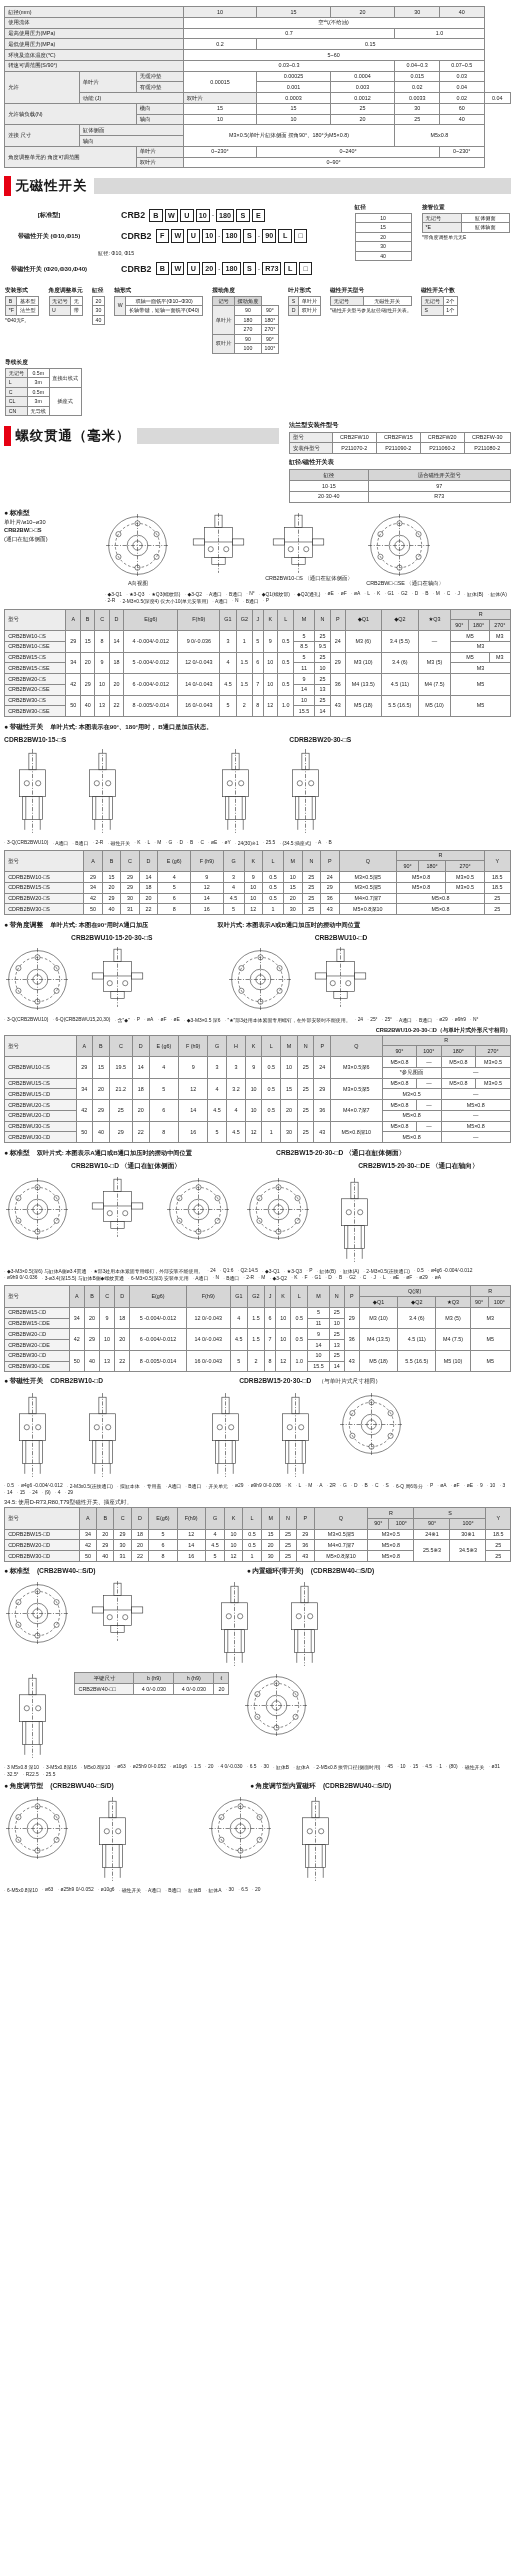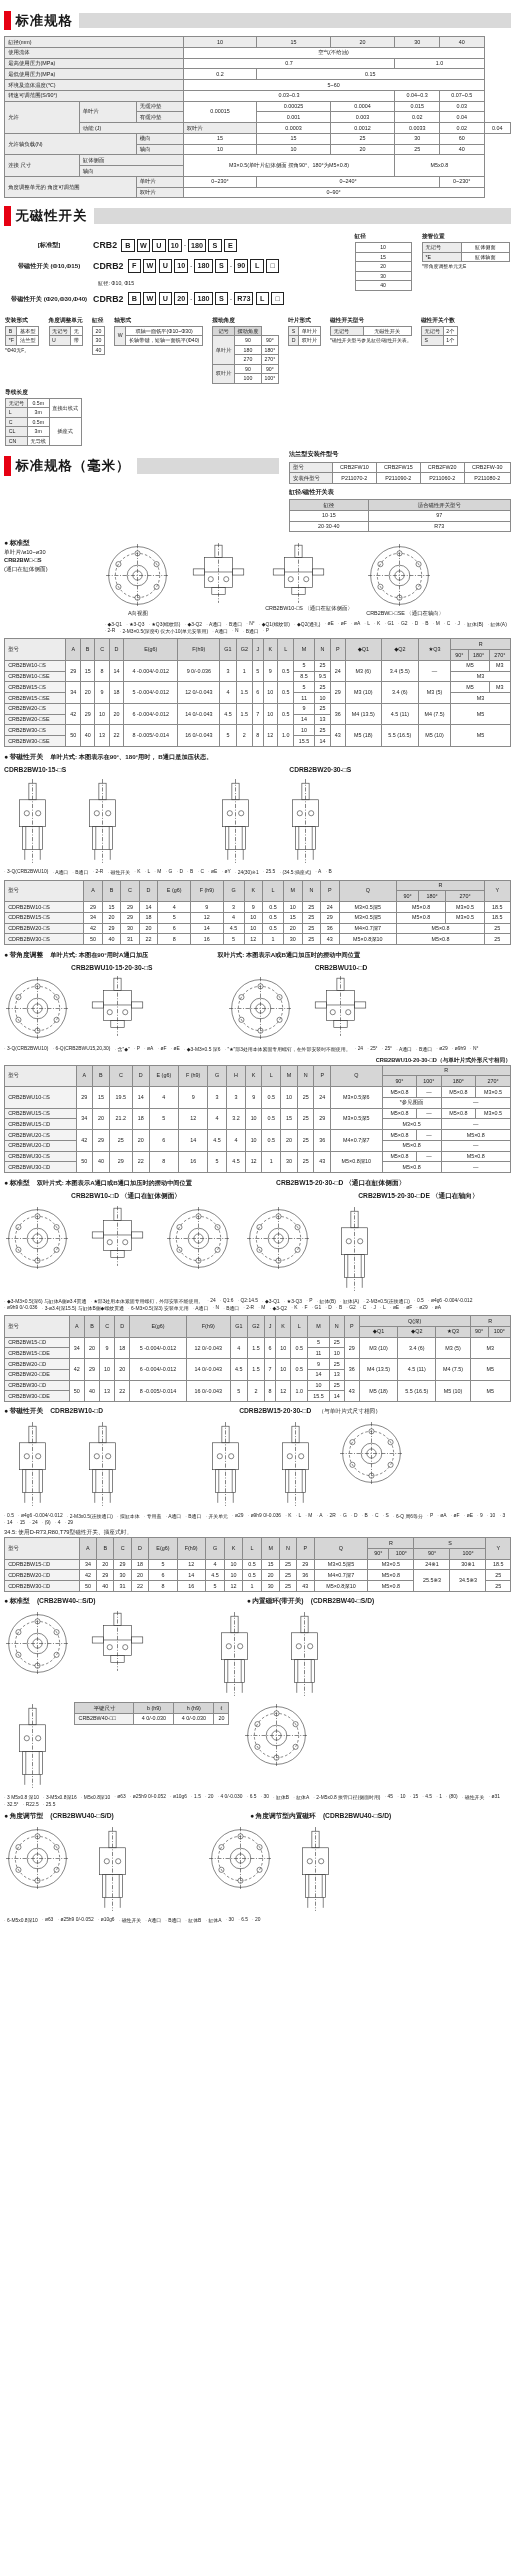--- a/index.html
+++ b/index.html
@@ -19,21 +19,21 @@
         font-weight:normal; font-size:5.4px; line-height:1.25; }
   table.dt th { background:#d6d6d6; }
   table.dt td.l, table.dt th.l { background:#ececec; text-align:left; padding-left:3.1px; }
   table.dt td.m { background:#f3f3f3; text-align:left; padding-left:3.1px; white-space:nowrap; }
   table.dt td.c, table.dt th.c { background:#ececec; text-align:center; }
   .tbl-wrap { margin:3.1px 0; }
   .spec-wrap { width:507px; }
 
   
   .model-block { padding:2.1px 1px; }
-  .model-row { display:flex; align-items:center; margin:5.2px 0 7.2px 0; }
+  .model-row { display:flex; align-items:center; margin:5.2px 0 7.2px 0;gap:28px; }
   .model-label { width:88px; font-size:6.2px; font-weight:bold; text-align:center; line-height:1.3; flex:0 0 auto; }
   .model-code { display:flex; align-items:center; gap:2.1px; }
   .model-prefix { font-size:8.8px; font-weight:bold; margin-right:2.1px; }
   .code-box { border:0.8px solid #222; min-width:13.4px; height:13.4px; display:inline-flex;
               align-items:center; justify-content:center; font-size:7.2px; font-weight:bold; padding:0 2.1px; }
   .dash { font-weight:bold; }
   .mini-grid { display:flex; flex-wrap:wrap; gap:5.2px 9.3px; align-items:flex-start; margin-top:4.1px; }
   .mini { flex:0 0 auto; }
   .mini .mini-title { font-size:5.7px; font-weight:bold; margin-bottom:1px; }
   .mini table.dt th, .mini table.dt td { font-size:5.2px; padding:1px 2.6px; }
@@ -60,25 +60,20 @@
   .flex { display:flex; gap:10.3px; align-items:flex-start; }
   .grow { flex:1 1 auto; }
   .small-title { font-size:6.2px; font-weight:bold; margin:2.1px 0; }
   .right-tables { width:222px; flex:0 0 auto; }
 </style>
 </head>
 <body>
 
 <div class="page">
 
-  <div class="sec-title">
-    <span class="red-bar"></span>
-    <span class="sec-text">标准规格</span>
-    <span class="gray-band"></span>
-  </div>
   <div class="tbl-wrap spec-wrap">
     <table class="dt">
         <tbody>
           <tr>
             <td class="l" colspan="3">缸径(mm)</td>
             <td class="c">10</td>
             <td class="c">15</td>
             <td class="c">20</td>
             <td class="c">30</td>
             <td class="c">40</td>
@@ -441,21 +436,21 @@
             </tbody>
           </table>
       </div>
     </div>
   </div>
 
   <div class="flex">
     <div class="grow">
       <div class="sec-title">
         <span class="red-bar"></span>
-        <span class="sec-text">标准规格（毫米）</span>
+        <span class="sec-text">螺纹贯通（毫米）</span>
         <span class="gray-band"></span>
       </div>
     </div>
     <div class="right-tables">
       <div class="small-title">法兰型安装件型号</div>
       <table class="dt">
           <tbody>
             <tr>
               <td class="l">型号</td>
               <td>CRB2FW10</td>

